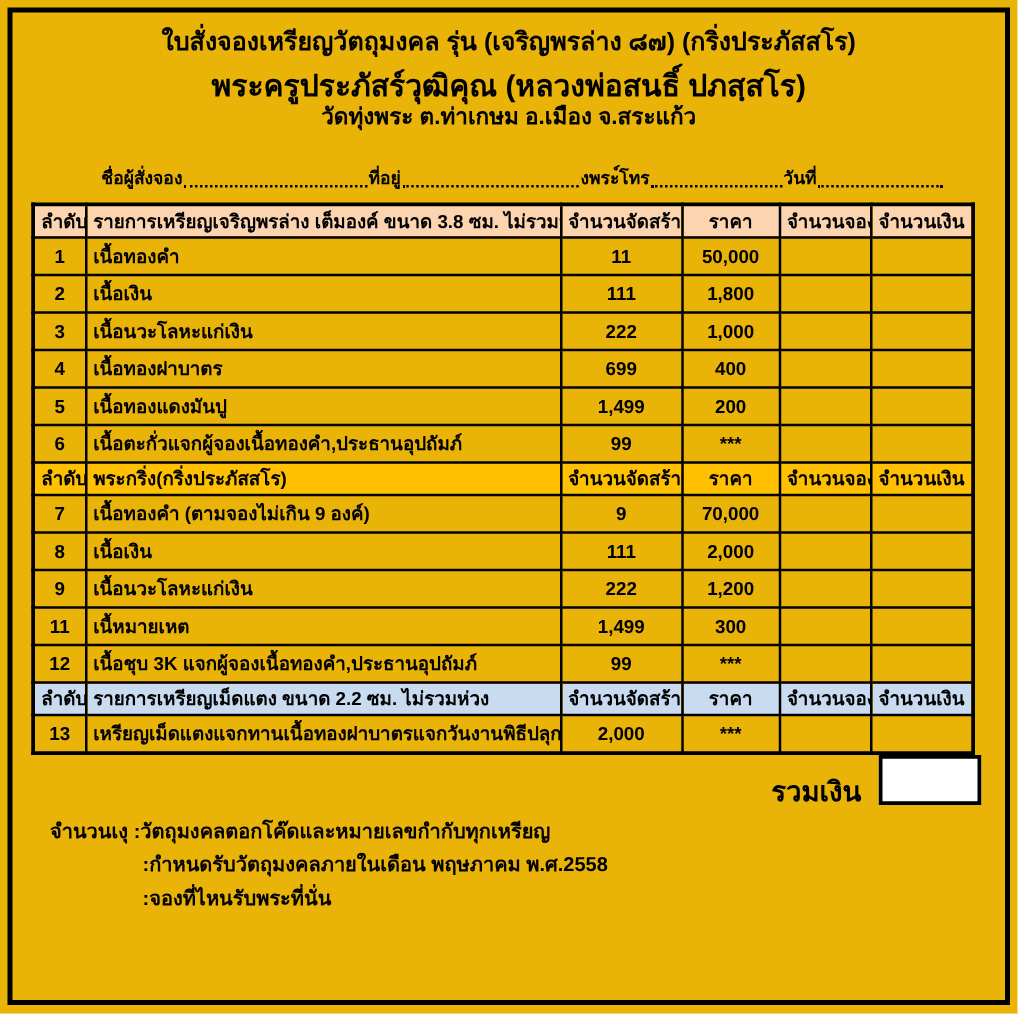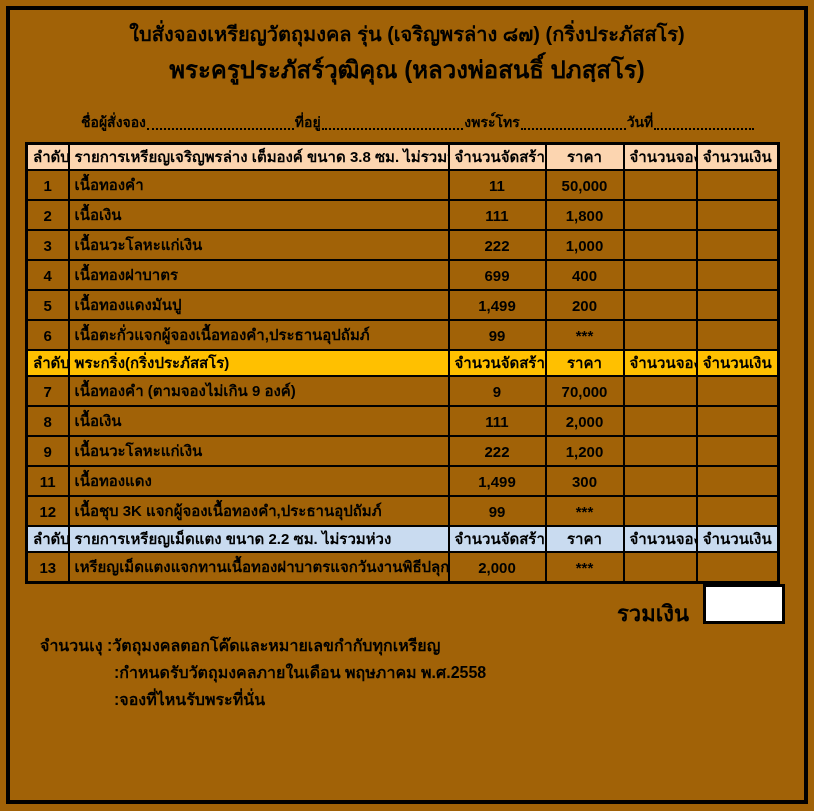--- a/index.html
+++ b/index.html
@@ -1,17 +1,17 @@
 <!DOCTYPE html>
 <html><head>
 <meta charset="utf-8">
 <style>
   html,body{margin:0;padding:0;background:#fff;}
   .sheet{
-    position:relative;width:814px;height:811px;background:#a16207;overflow:hidden;
+    position:relative;width:814px;height:811px;background:#eab308;overflow:hidden;
     font-family:"Liberation Sans",sans-serif;color:#000;font-weight:bold;
   }
   .frame{position:absolute;left:6px;top:6px;right:6px;bottom:7px;border:4px solid #000;}
   .titles{text-align:center;margin-top:14px;line-height:1;}
   .title-1{font-size:20px;margin-bottom:14px;}
   .title-2{font-size:24px;margin-bottom:2px;}
   .title-3{font-size:18px;}
   .order-line{
     display:flex;align-items:center;margin:30px 50px 10px 70px;font-size:14px;height:20px;
   }
@@ -44,20 +44,21 @@
 </style>
 </head>
 <body>
 
 <div class="sheet">
   <div class="frame">
 
     <div class="titles">
       <div class="title-1">ใบสั่งจองเหรียญวัตถุมงคล  รุ่น  (เจริญพรล่าง ๘๗) (กริ่งประภัสสโร)</div>
       <div class="title-2">พระครูประภัสร์วุฒิคุณ  (หลวงพ่อสนธิ์  ปภสฺสโร)</div>
+      <div class="title-3">วัดทุ่งพระ  ต.ท่าเกษม  อ.เมือง  จ.สระแก้ว</div>
     </div>
 
     <div class="order-line">
       <span class="lbl">ชื่อผู้สั่งจอง</span>
       <span class="blank b1"></span>
       <span class="lbl">ที่อยู่</span>
       <span class="blank b2"></span>
       <span class="lbl">งพระ์โทร</span>
       <span class="blank b3"></span>
       <span class="lbl">วันที่</span>
@@ -157,21 +158,21 @@
           <tr>
             <td class="c-center">9</td>
             <td class="c-item">เนื้อนวะโลหะแก่เงิน</td>
             <td class="c-center">222</td>
             <td class="c-center">1,200</td>
             <td class="c-center"></td>
             <td class="c-center"></td>
           </tr>
           <tr>
             <td class="c-center">11</td>
-            <td class="c-item">เนื้อทองแดง</td>
+            <td class="c-item">เนื้หมายเหต</td>
             <td class="c-center">1,499</td>
             <td class="c-center">300</td>
             <td class="c-center"></td>
             <td class="c-center"></td>
           </tr>
           <tr>
             <td class="c-center">12</td>
             <td class="c-item">เนื้อชุบ 3K แจกผู้จองเนื้อทองคำ,ประธานอุปถัมภ์</td>
             <td class="c-center">99</td>
             <td class="c-center">***</td>

